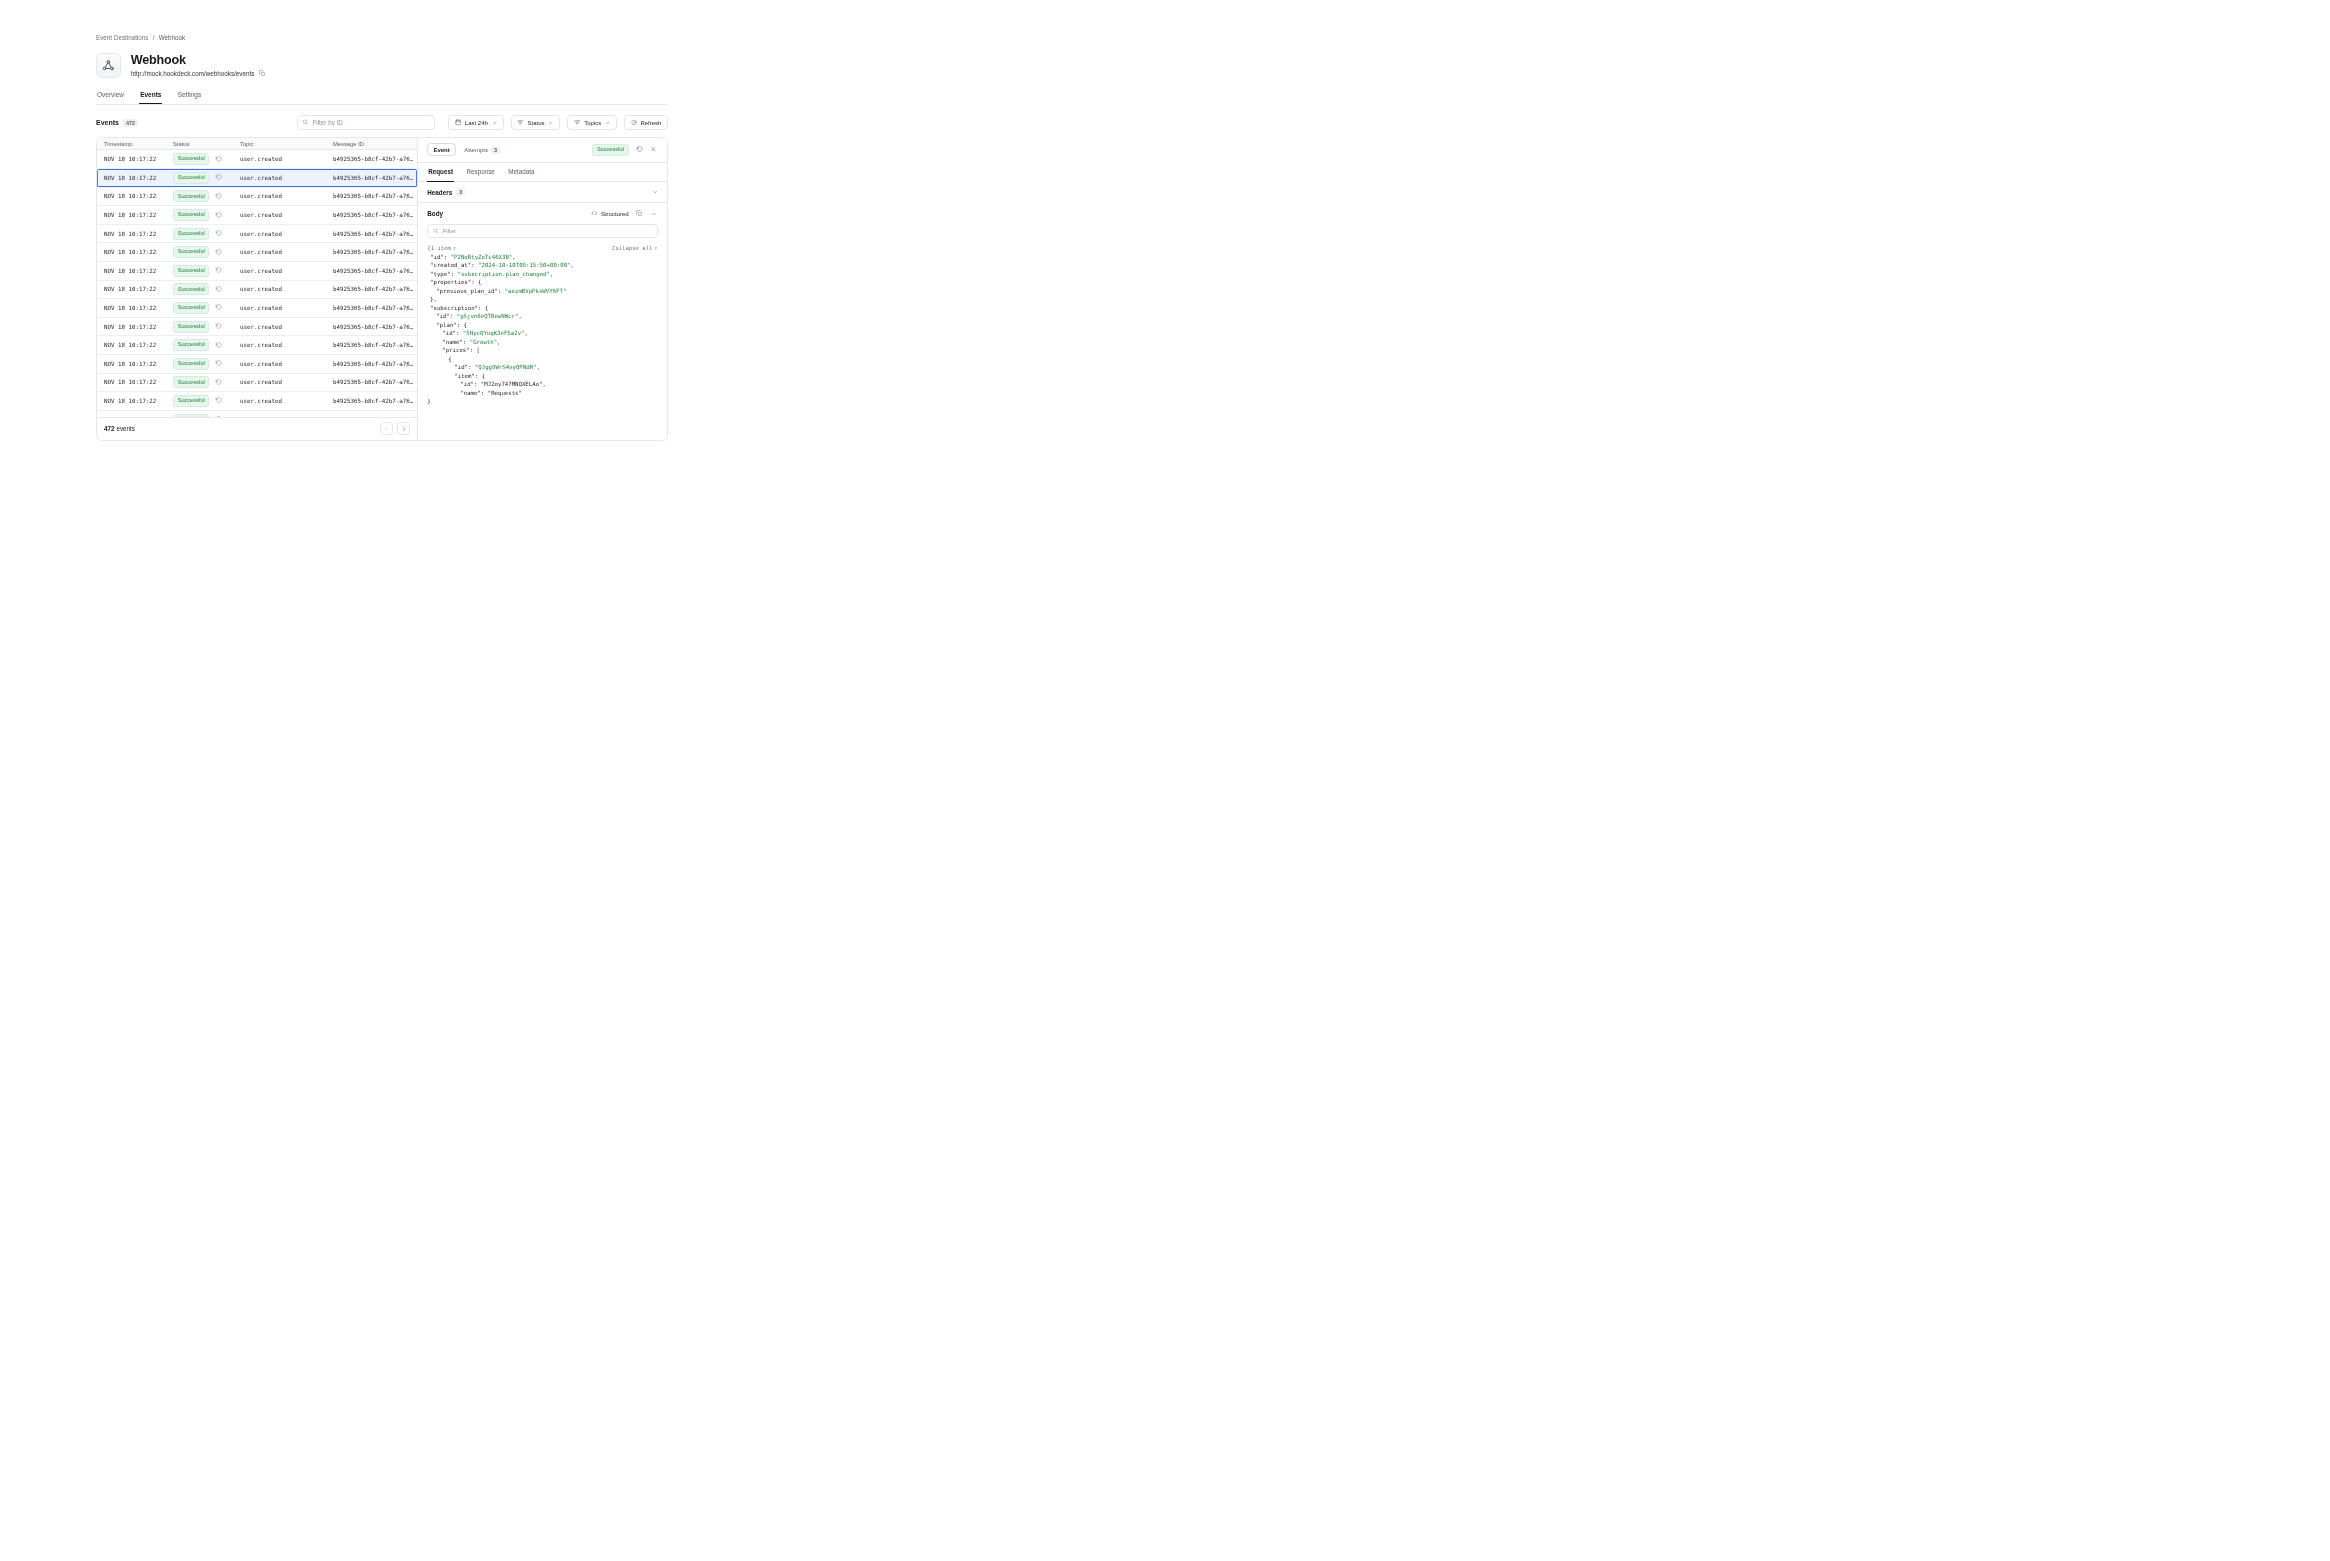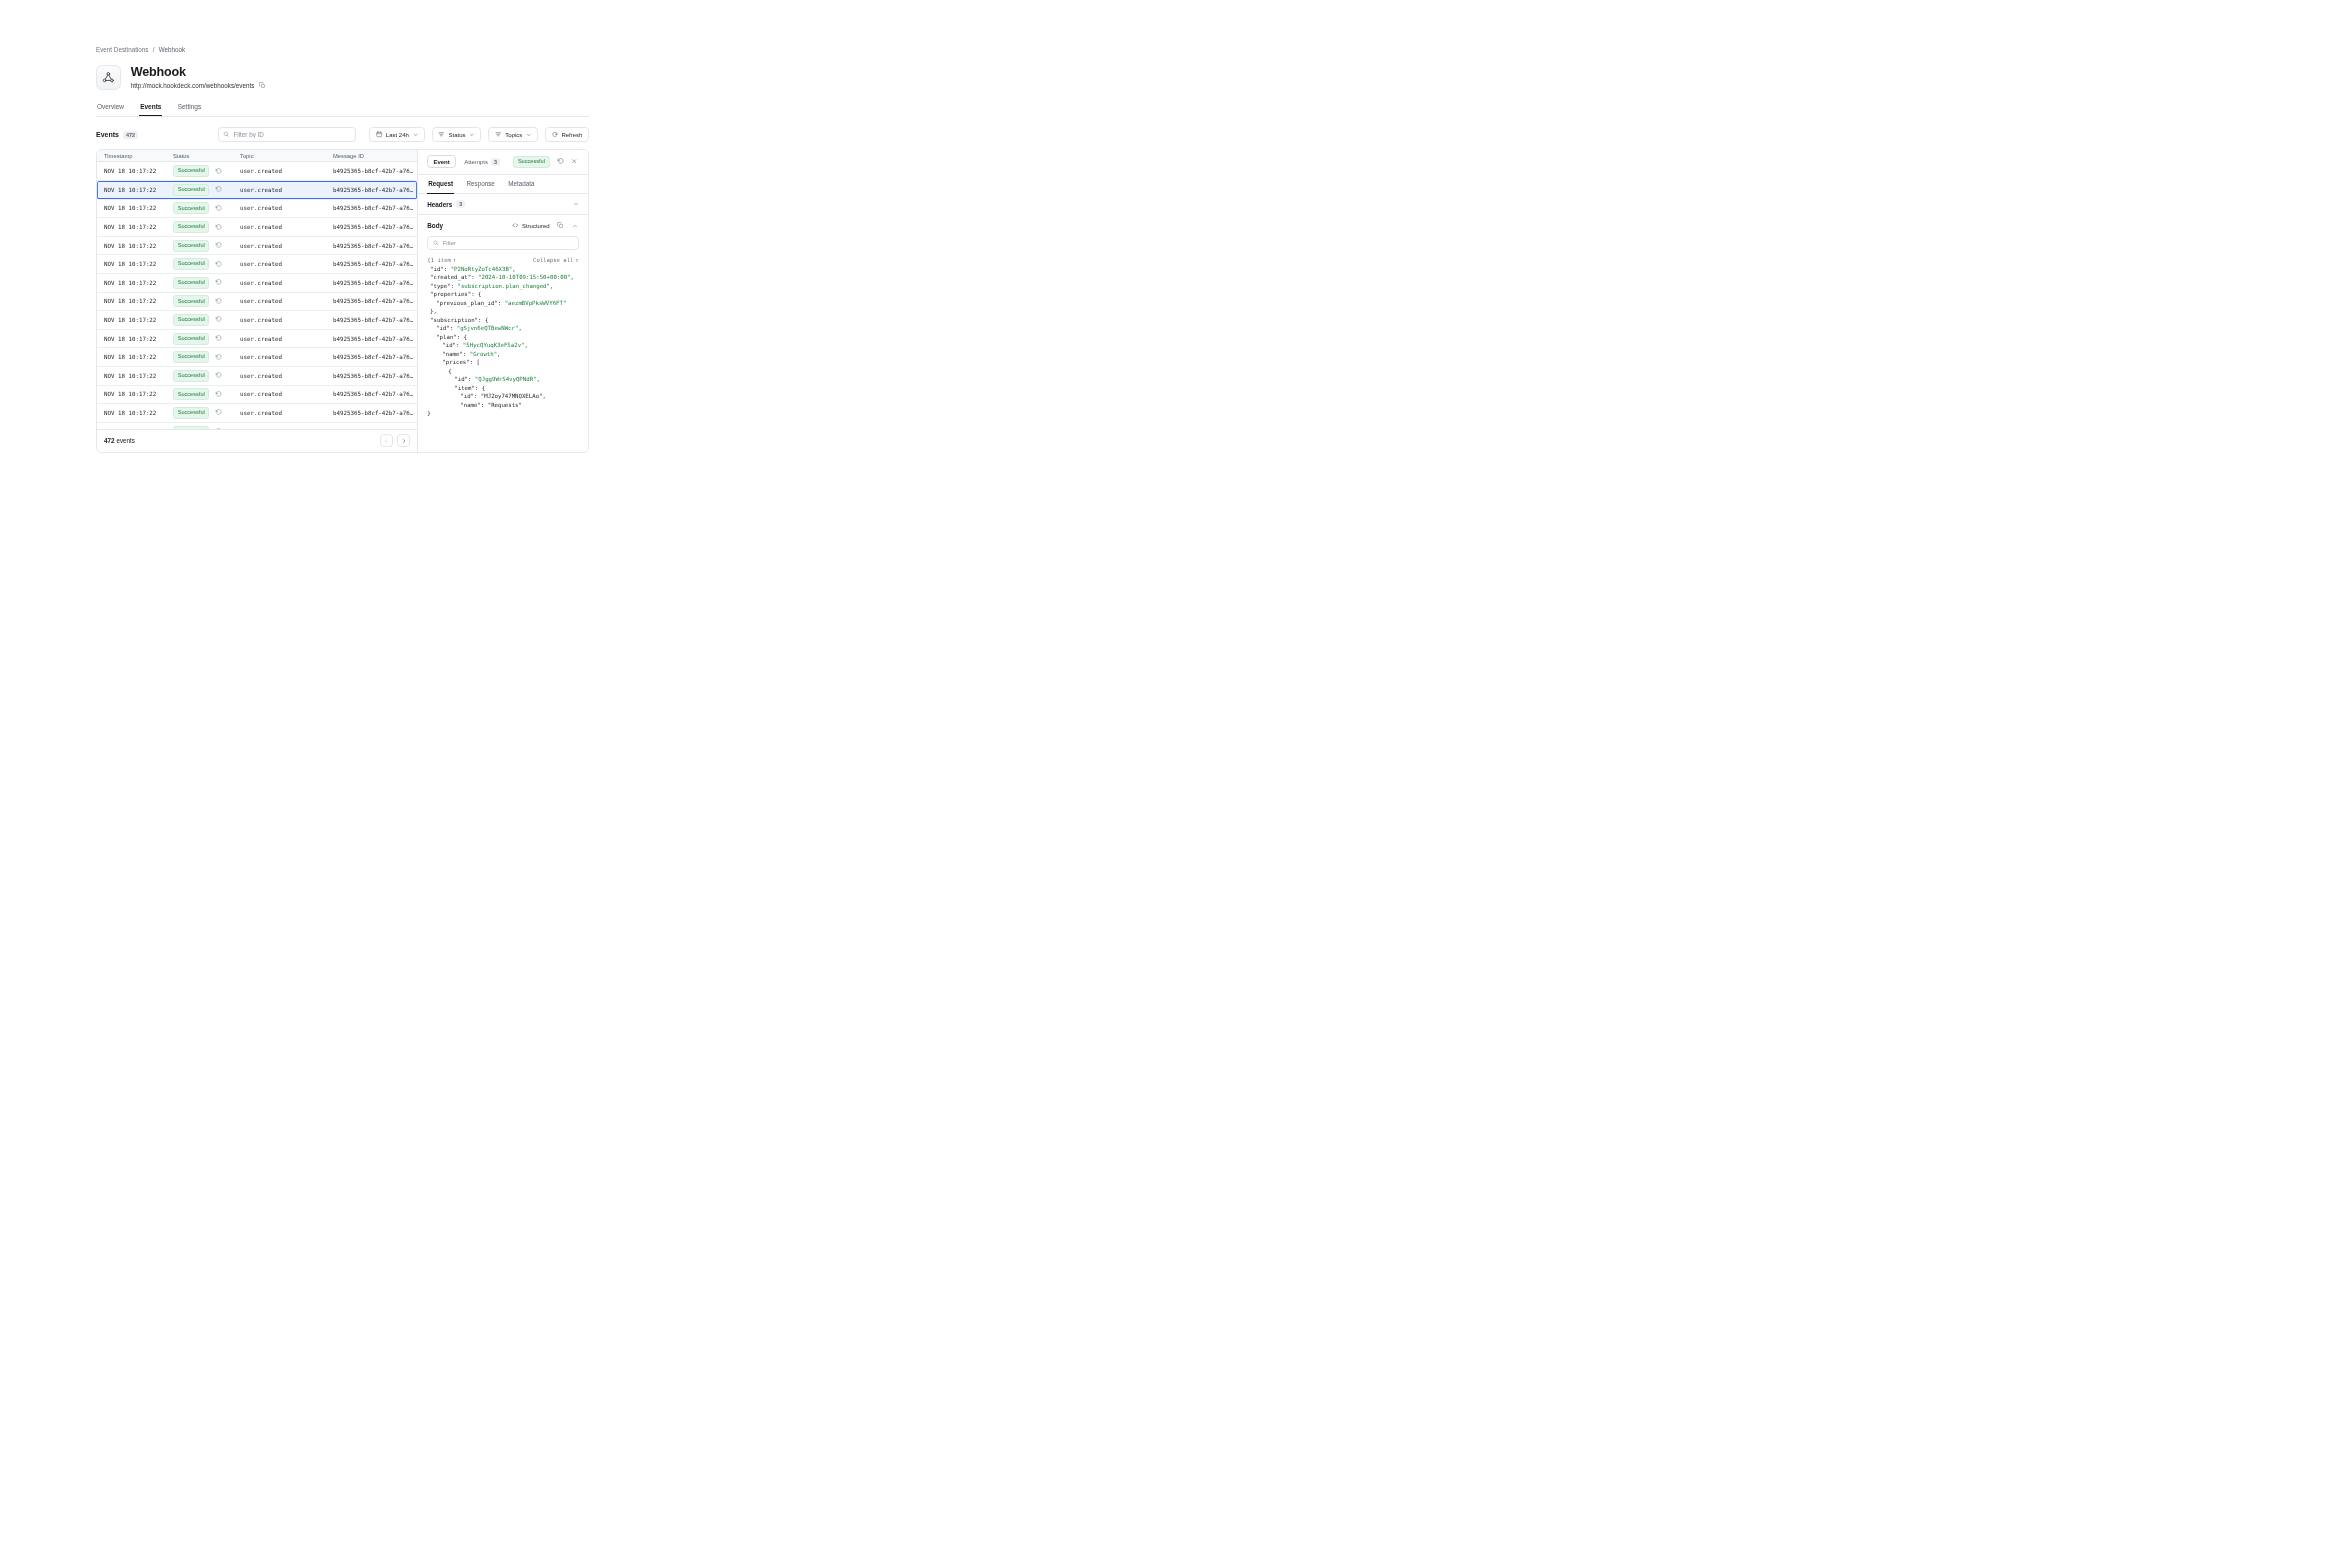--- a/index.html
+++ b/index.html
@@ -5,21 +5,21 @@
   * { margin:0; padding:0; box-sizing:border-box; }
   html,body { background:#ffffff; }
   body {
     width:723px; height:467px; overflow:hidden; position:relative;
     font-family:"Liberation Sans", sans-serif; color:#1f2328;
     -webkit-font-smoothing:antialiased;
   }
   svg { display:block; }
   button { font-family:inherit; }
 
-  .page { position:absolute; left:96px; top:46px; width:493px; }
+  .page { position:absolute; left:96px; top:34px; width:572px; }
 
   
   .breadcrumb { font-size:6.3px; color:#6e7781; display:flex; gap:4.2px; align-items:center; }
   .breadcrumb .link { cursor:pointer; }
   .breadcrumb .current { color:#57606a; }
 
   
   .page-header { display:flex; align-items:center; gap:9.8px; margin-top:11.7px; }
   .app-icon {
     width:25px; height:25px; border:0.5px solid #e6e7eb; border-radius:5.6px;

